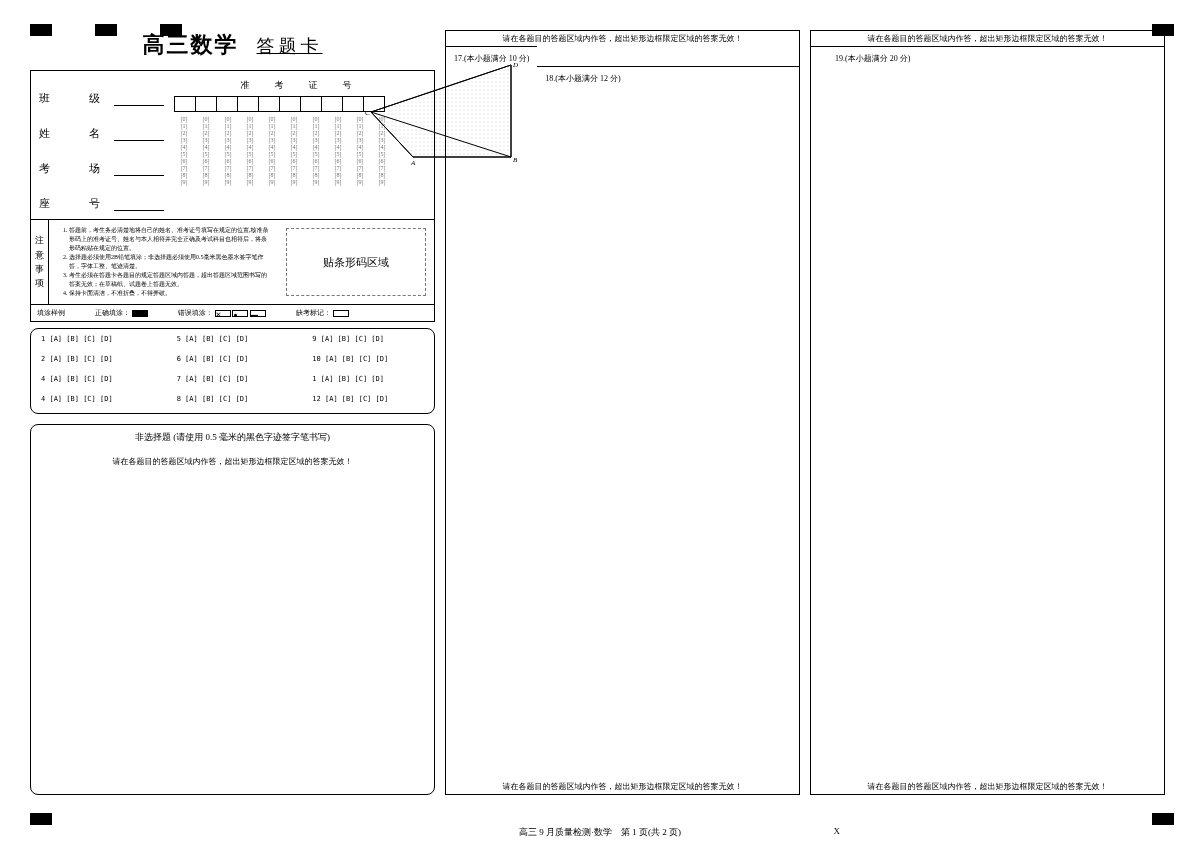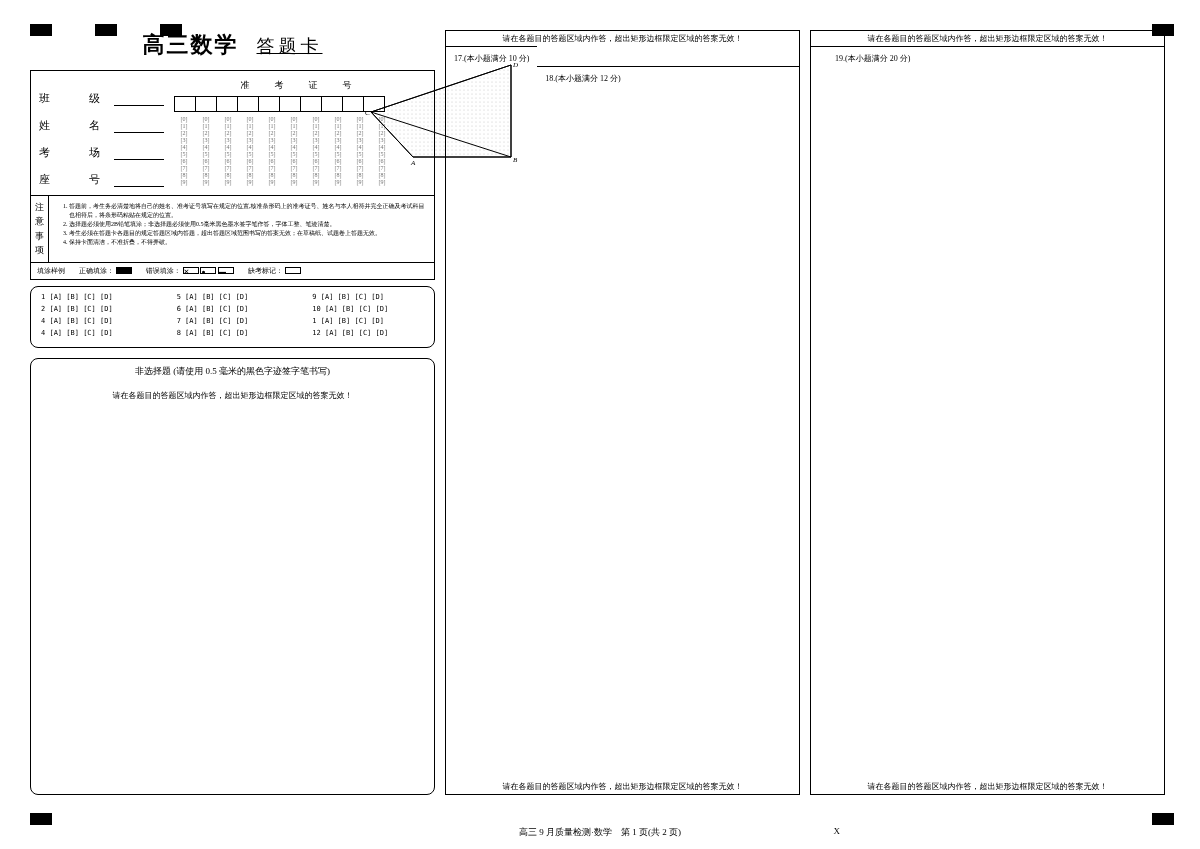--- a/index.html
+++ b/index.html
@@ -7,44 +7,44 @@
 .marker { position: absolute; width: 22px; height: 12px; background: #000; }
 .page { display: flex; padding: 30px 20px 30px 30px; gap: 10px; }
 .col { display: flex; flex-direction: column; }
 .col1 { width: 405px; }
 .col2 { width: 355px; }
 .col3 { width: 355px; }
 .title-row { display: flex; align-items: baseline; justify-content: center; gap: 18px; margin-bottom: 10px; }
 .title-main { font-size: 22px; font-weight: bold; font-family: "SimHei", sans-serif; letter-spacing: 2px; }
 .title-sub { font-size: 18px; font-family: "SimHei", sans-serif; letter-spacing: 4px; text-decoration: underline; }
 .info-box { border: 1px solid #000; display: flex; padding: 8px; gap: 10px; }
-.info-left { width: 125px; font-size: 11px; display: flex; flex-direction: column; gap: 12px; padding-top: 12px; }
+.info-left { width: 125px; font-size: 11px; display: flex; flex-direction: column; gap: 20px; padding-top: 12px; }
 .info-left .row { display: flex; align-items: flex-end; }
 .info-left .lbl { letter-spacing: 14px; white-space: nowrap; }
 .info-left .line { flex: 1; border-bottom: 1px solid #000; height: 12px; }
 .info-right { flex: 1; }
 .exam-no-title { text-align: center; font-size: 9px; letter-spacing: 8px; margin-bottom: 4px; }
 .grid-top { display: flex; }
 .grid-top div { width: 22px; height: 16px; border: 1px solid #000; margin-left: -1px; }
 .grid-top div:first-child { margin-left: 0; }
 .bubble-grid { margin-top: 4px; }
 .bubble-row { display: flex; gap: 2px; margin-bottom: 1px; }
 .bubble-row span { width: 20px; text-align: center; font-size: 6px; color: #777; }
 .notice-box { border: 1px solid #000; border-top: none; display: flex; }
 .notice-left { width: 18px; display: flex; flex-direction: column; align-items: center; justify-content: center; font-size: 9px; border-right: 1px solid #000; padding: 4px 0; }
 .notice-left span { line-height: 1.6; }
 .notice-mid { flex: 1; padding: 6px 8px; font-size: 6px; line-height: 1.5; }
 .notice-mid ol { list-style: decimal; padding-left: 12px; }
 .barcode-box { width: 140px; border: 1px dashed #777; margin: 8px; display: flex; align-items: center; justify-content: center; font-size: 11px; }
-.fill-example { border: 1px solid #000; border-top: none; padding: 3px 6px; font-size: 7px; display: flex; align-items: center; gap: 14px; }
+.fill-example { border: 1px solid #000; border-top: none; padding: 3px 6px; font-size: 7px; display: flex; align-items: center; gap: 30px; }
 .fill-example .blk { display: inline-block; width: 16px; height: 7px; background: #000; vertical-align: middle; }
 .fill-example .open { display: inline-block; width: 16px; height: 7px; border: 1px solid #000; vertical-align: middle; }
 .mcq-box { border: 1px solid #000; border-radius: 8px; margin-top: 6px; padding: 6px 10px 10px; }
 .mcq-title { text-align: center; font-size: 9px; margin-bottom: 6px; }
-.mcq-grid { display: grid; grid-template-columns: repeat(3, 1fr); gap: 4px 24px; font-size: 7px; font-family: monospace; }
+.mcq-grid { display: grid; grid-template-columns: repeat(3, 1fr); gap: 12px 24px; font-size: 7px; font-family: monospace; }
 .mcq-grid div { white-space: nowrap; }
 .free-box { border: 1px solid #000; border-radius: 8px; margin-top: 10px; flex: 1; padding: 6px 10px 4px; display: flex; flex-direction: column; }
 .free-title { text-align: center; font-size: 9px; margin-bottom: 8px; }
 .free-inner { border: 1px solid #000; flex: 1; padding: 30px 20px; display: flex; flex-direction: column; gap: 42px; }
 .free-inner .qline { display: flex; align-items: flex-end; font-size: 9px; }
 .free-inner .qline .ln { flex: 1; border-bottom: 1px solid #000; margin-left: 2px; }
 .warn { text-align: center; font-size: 8px; font-family: "SimHei", sans-serif; margin-top: 4px; }
 .ans-col { border: 1px solid #000; display: flex; flex-direction: column; height: 100%; }
 .ans-head, .ans-foot { text-align: center; font-size: 8px; font-family: "SimHei", sans-serif; padding: 2px 0; }
 .ans-body { flex: 1; display: flex; }
@@ -245,20 +245,21 @@
           <span>项</span>
       </div>
       <div class="notice-mid">
         <ol>
           <li>答题前，考生务必清楚地将自己的姓名、准考证号填写在规定的位置,核准条形码上的准考证号、姓名与本人相符并完全正确及考试科目也相符后，将条形码粘贴在规定的位置。</li>
           <li>选择题必须使用2B铅笔填涂；非选择题必须使用0.5毫米黑色墨水签字笔作答，字体工整、笔迹清楚。</li>
           <li>考生必须在答题卡各题目的规定答题区域内答题，超出答题区域范围书写的答案无效；在草稿纸、试题卷上答题无效。</li>
           <li>保持卡面清洁，不准折叠，不得弄破。</li>
         </ol>
       </div>
+      <div class="barcode-box">贴条形码区域</div>
     </div>
 
     <div class="fill-example">
       <span>填涂样例</span>
       <span><span>正确填涂：</span> <span class="blk"></span></span>
       <span><span>错误填涂：</span> <span class="open">✕</span> <span class="open">●</span> <span class="open">▬</span></span>
       <span><span>缺考标记：</span> <span class="open"></span></span>
     </div>
 
     <div class="mcq-box">

